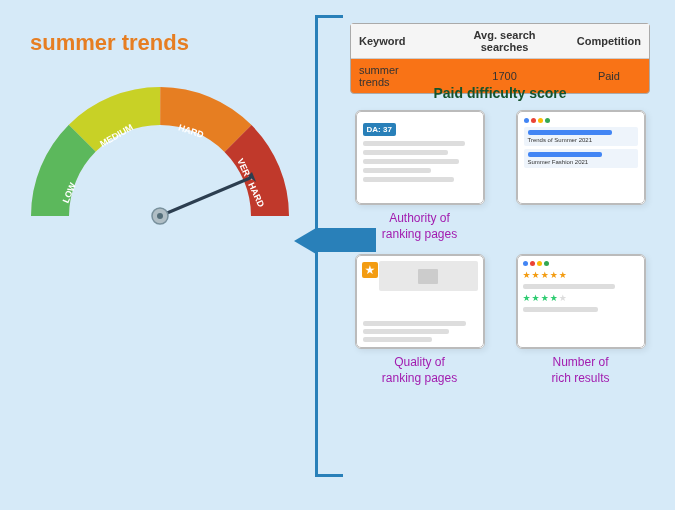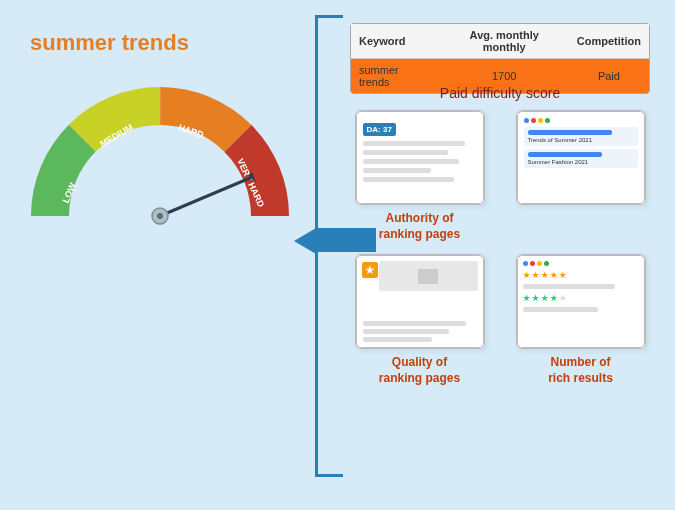--- a/index.html
+++ b/index.html
@@ -99,22 +99,22 @@
     .keyword-table td:nth-child(3) {
       text-align: center;
     }
 
     
     .paid-score-label {
       position: absolute;
       left: 20px;
       top: 70px;
       font-size: 14px;
-      font-weight: normal;
-      color: #7f1d1d;
+      font-weight: bold;
+      color: #14532d;
       width: 300px;
       text-align: center;
     }
 
     
     .cards-grid {
       position: absolute;
       left: 15px;
       top: 95px;
       width: 310px;
@@ -136,22 +136,22 @@
       border: 1.5px solid #bbb;
       border-radius: 6px;
       position: relative;
       overflow: hidden;
       box-shadow: 2px 2px 6px rgba(0,0,0,0.08);
     }
 
     .card-label {
       margin-top: 6px;
       font-size: 12px;
-      font-weight: bold;
-      color: #c2410c;
+      font-weight: normal;
+      color: #a21caf;
       text-align: center;
       line-height: 1.3;
     }
   </style>
 </head>
 <body>
 
 <div class="left-panel">
   <div class="keyword-value">summer trends</div>
 
@@ -197,21 +197,21 @@
             border-right:22px solid #2980b9;"></div>
 <div style="position:absolute; left:316px; top:228px; width:60px; height:24px; background:#2980b9;"></div>
 
 <div class="right-panel">
 
   <div class="keyword-table">
     <table>
       <thead>
         <tr>
           <th>Keyword</th>
-          <th>Avg. monthly monthly</th>
+          <th>Avg. search searches</th>
           <th>Competition</th>
         </tr>
       </thead>
       <tbody>
         <tr>
           <td>summer trends</td>
           <td>1700</td>
           <td>Paid</td>
         </tr>
       </tbody>

